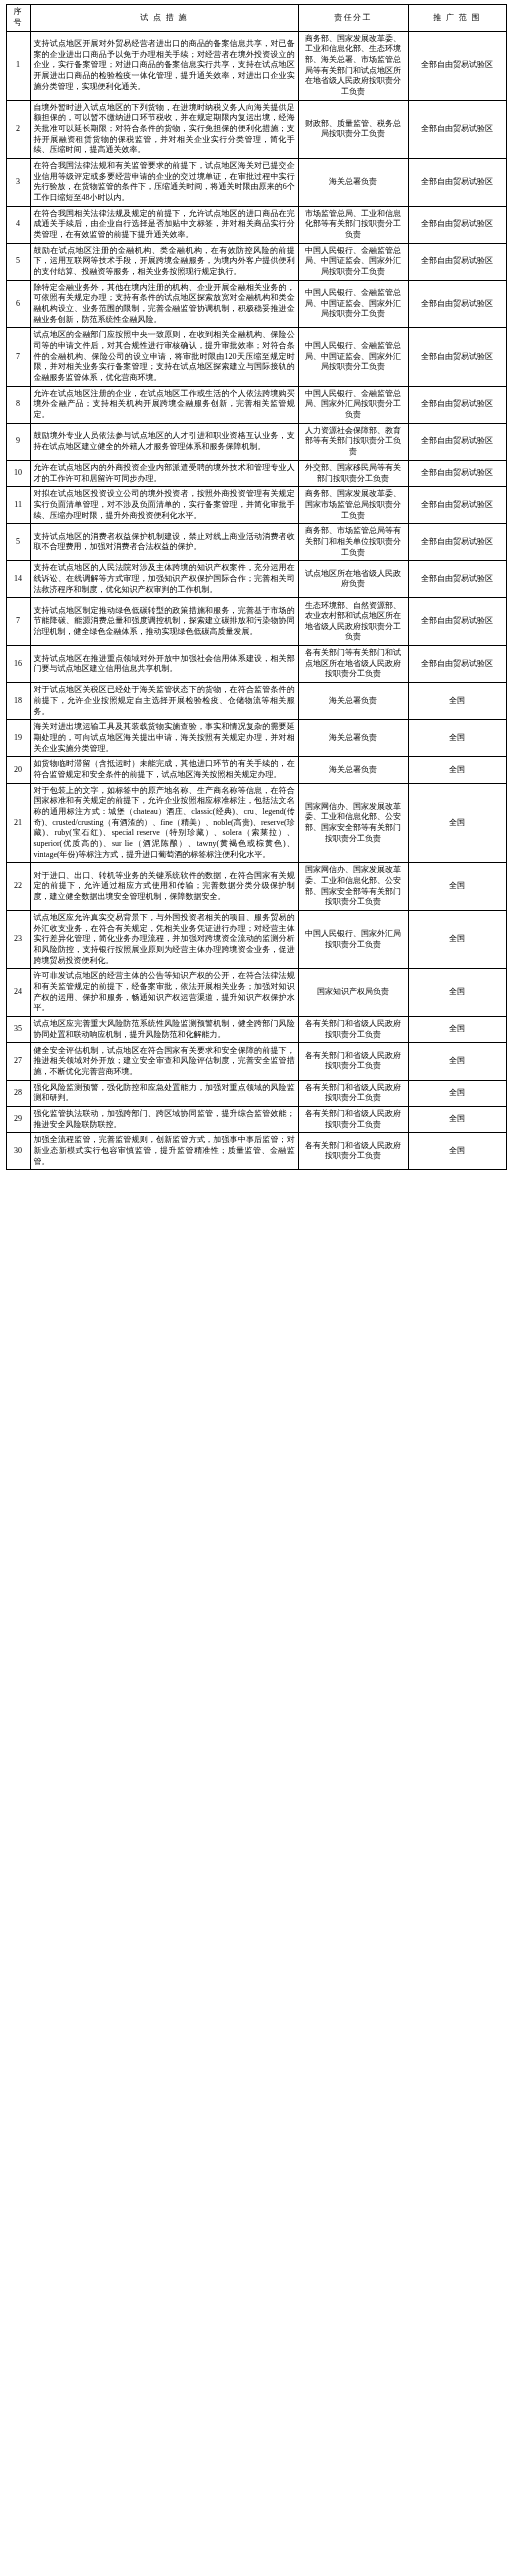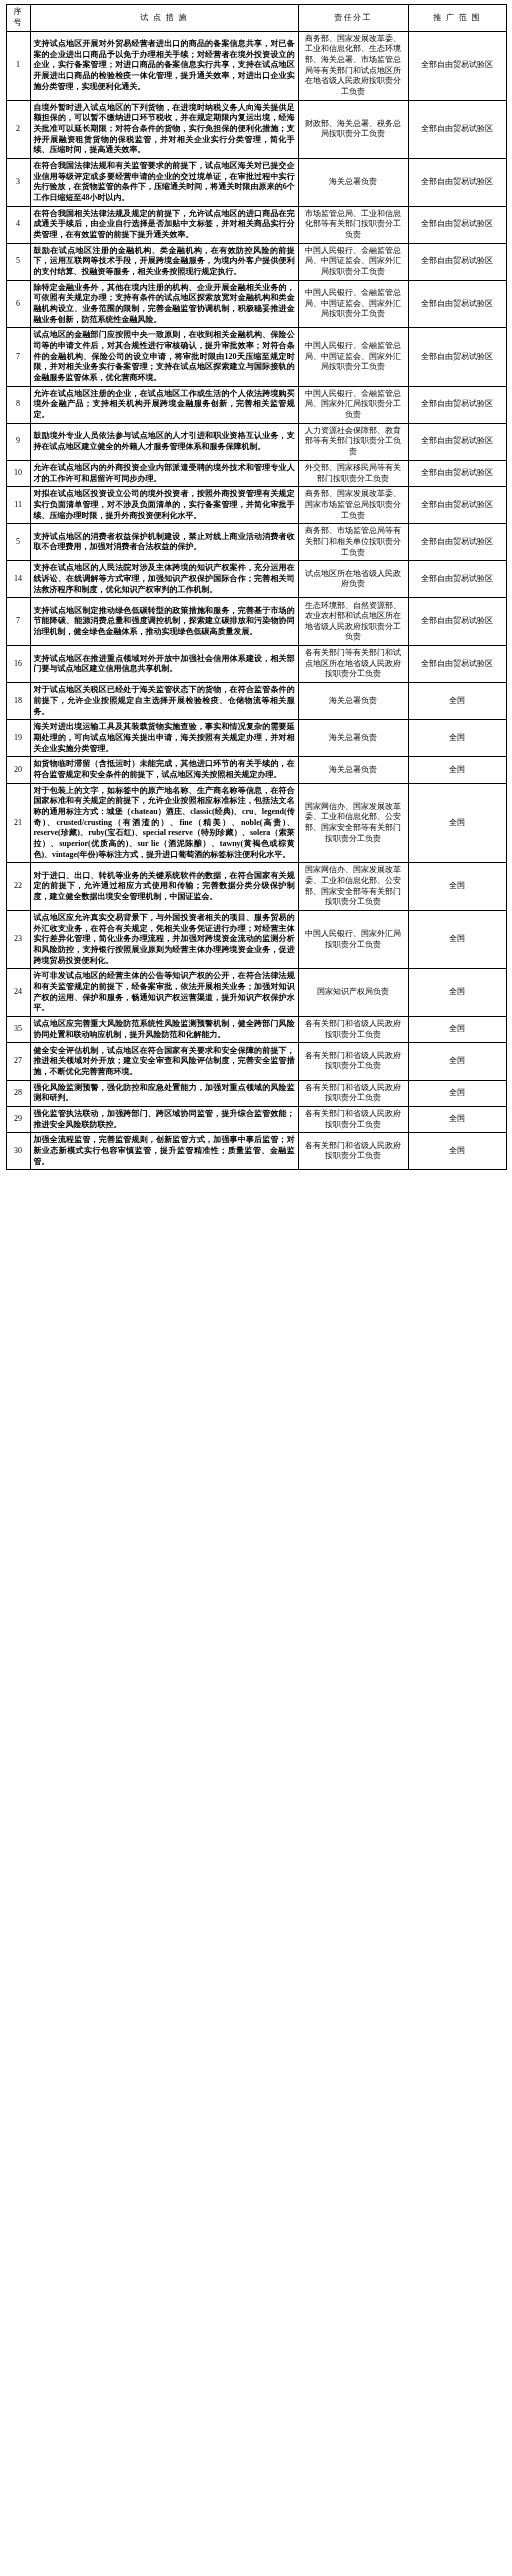--- a/index.html
+++ b/index.html
@@ -46,21 +46,20 @@
   td.idx {
     text-align: center;
     font-size: 8px;
   }
   td.measure {
     text-align: justify;
     text-justify: inter-ideograph;
     font-size: 8px;
     line-height: 1.36;
     padding: 2.8px 3.5px;
-    font-weight: bold;
   }
   td.resp, td.scope {
     text-align: center;
     font-size: 8px;
     line-height: 1.36;
     padding: 2.8px 2.8px;
   }
 </style>
 </head>
 <body>
@@ -84,21 +83,21 @@
     <tbody id="table-body">
         <tr>
           <td class="idx">1</td>
           <td class="measure">支持试点地区开展对外贸易经营者进出口的商品的备案信息共享，对已备案的企业进出口商品予以免于办理相关手续；对经营者在境外投资设立的企业，实行备案管理；对进口商品的备案信息实行共享，支持在试点地区开展进出口商品的检验检疫一体化管理，提升通关效率，对进出口企业实施分类管理，实现便利化通关。</td>
           <td class="resp">商务部、国家发展改革委、工业和信息化部、生态环境部、海关总署、市场监管总局等有关部门和试点地区所在地省级人民政府按职责分工负责</td>
           <td class="scope">全部自由贸易试验区</td>
         </tr>
         <tr>
           <td class="idx">2</td>
           <td class="measure">自境外暂时进入试点地区的下列货物，在进境时纳税义务人向海关提供足额担保的，可以暂不缴纳进口环节税收，并在规定期限内复运出境，经海关批准可以延长期限；对符合条件的货物，实行免担保的便利化措施；支持开展融资租赁货物的保税监管，并对相关企业实行分类管理，简化手续、压缩时间，提高通关效率。</td>
-          <td class="resp">财政部、海关总署、税务总局按职责分工负责</td>
+          <td class="resp">财政部、质量监管、税务总局按职责分工负责</td>
           <td class="scope">全部自由贸易试验区</td>
         </tr>
         <tr>
           <td class="idx">3</td>
           <td class="measure">在符合我国法律法规和有关监管要求的前提下，试点地区海关对已提交企业信用等级评定或多要经营申请的企业的交过境单证，在审批过程中实行先行验放，在货物监管的条件下，压缩通关时间，将通关时限由原来的6个工作日缩短至48小时以内。</td>
           <td class="resp">海关总署负责</td>
           <td class="scope">全部自由贸易试验区</td>
         </tr>
         <tr>
           <td class="idx">4</td>
@@ -191,21 +190,21 @@
           <td class="scope">全国</td>
         </tr>
         <tr>
           <td class="idx">21</td>
           <td class="measure">对于包装上的文字，如标签中的原产地名称、生产商名称等信息，在符合国家标准和有关规定的前提下，允许企业按照相应标准标注，包括法文名称的通用标注方式：城堡（chateau）酒庄、classic(经典)、cru、legend(传奇)、crusted/crusting（有酒渣的）、fine（精美）、noble(高贵)、reserve(珍藏)、ruby(宝石红)、special reserve（特别珍藏）、solera（索莱拉）、superior(优质高的)、sur lie（酒泥陈酿）、tawny(黄褐色或棕黄色)、vintage(年份)等标注方式，提升进口葡萄酒的标签标注便利化水平。</td>
           <td class="resp">国家网信办、国家发展改革委、工业和信息化部、公安部、国家安全部等有关部门按职责分工负责</td>
           <td class="scope">全国</td>
         </tr>
         <tr>
           <td class="idx">22</td>
-          <td class="measure">对于进口、出口、转机等业务的关键系统软件的数据，在符合国家有关规定的前提下，允许通过相应方式使用和传输；完善数据分类分级保护制度，建立健全数据出境安全管理机制，中国证监会。</td>
+          <td class="measure">对于进口、出口、转机等业务的关键系统软件的数据，在符合国家有关规定的前提下，允许通过相应方式使用和传输；完善数据分类分级保护制度，建立健全数据出境安全管理机制，保障数据安全。</td>
           <td class="resp">国家网信办、国家发展改革委、工业和信息化部、公安部、国家安全部等有关部门按职责分工负责</td>
           <td class="scope">全国</td>
         </tr>
         <tr>
           <td class="idx">23</td>
           <td class="measure">试点地区应允许真实交易背景下，与外国投资者相关的项目、服务贸易的外汇收支业务，在符合有关规定，凭相关业务凭证进行办理；对经营主体实行差异化管理，简化业务办理流程，并加强对跨境资金流动的监测分析和风险防控，支持银行按照展业原则为经营主体办理跨境资金业务，促进跨境贸易投资便利化。</td>
           <td class="resp">中国人民银行、国家外汇局按职责分工负责</td>
           <td class="scope">全国</td>
         </tr>
         <tr>

